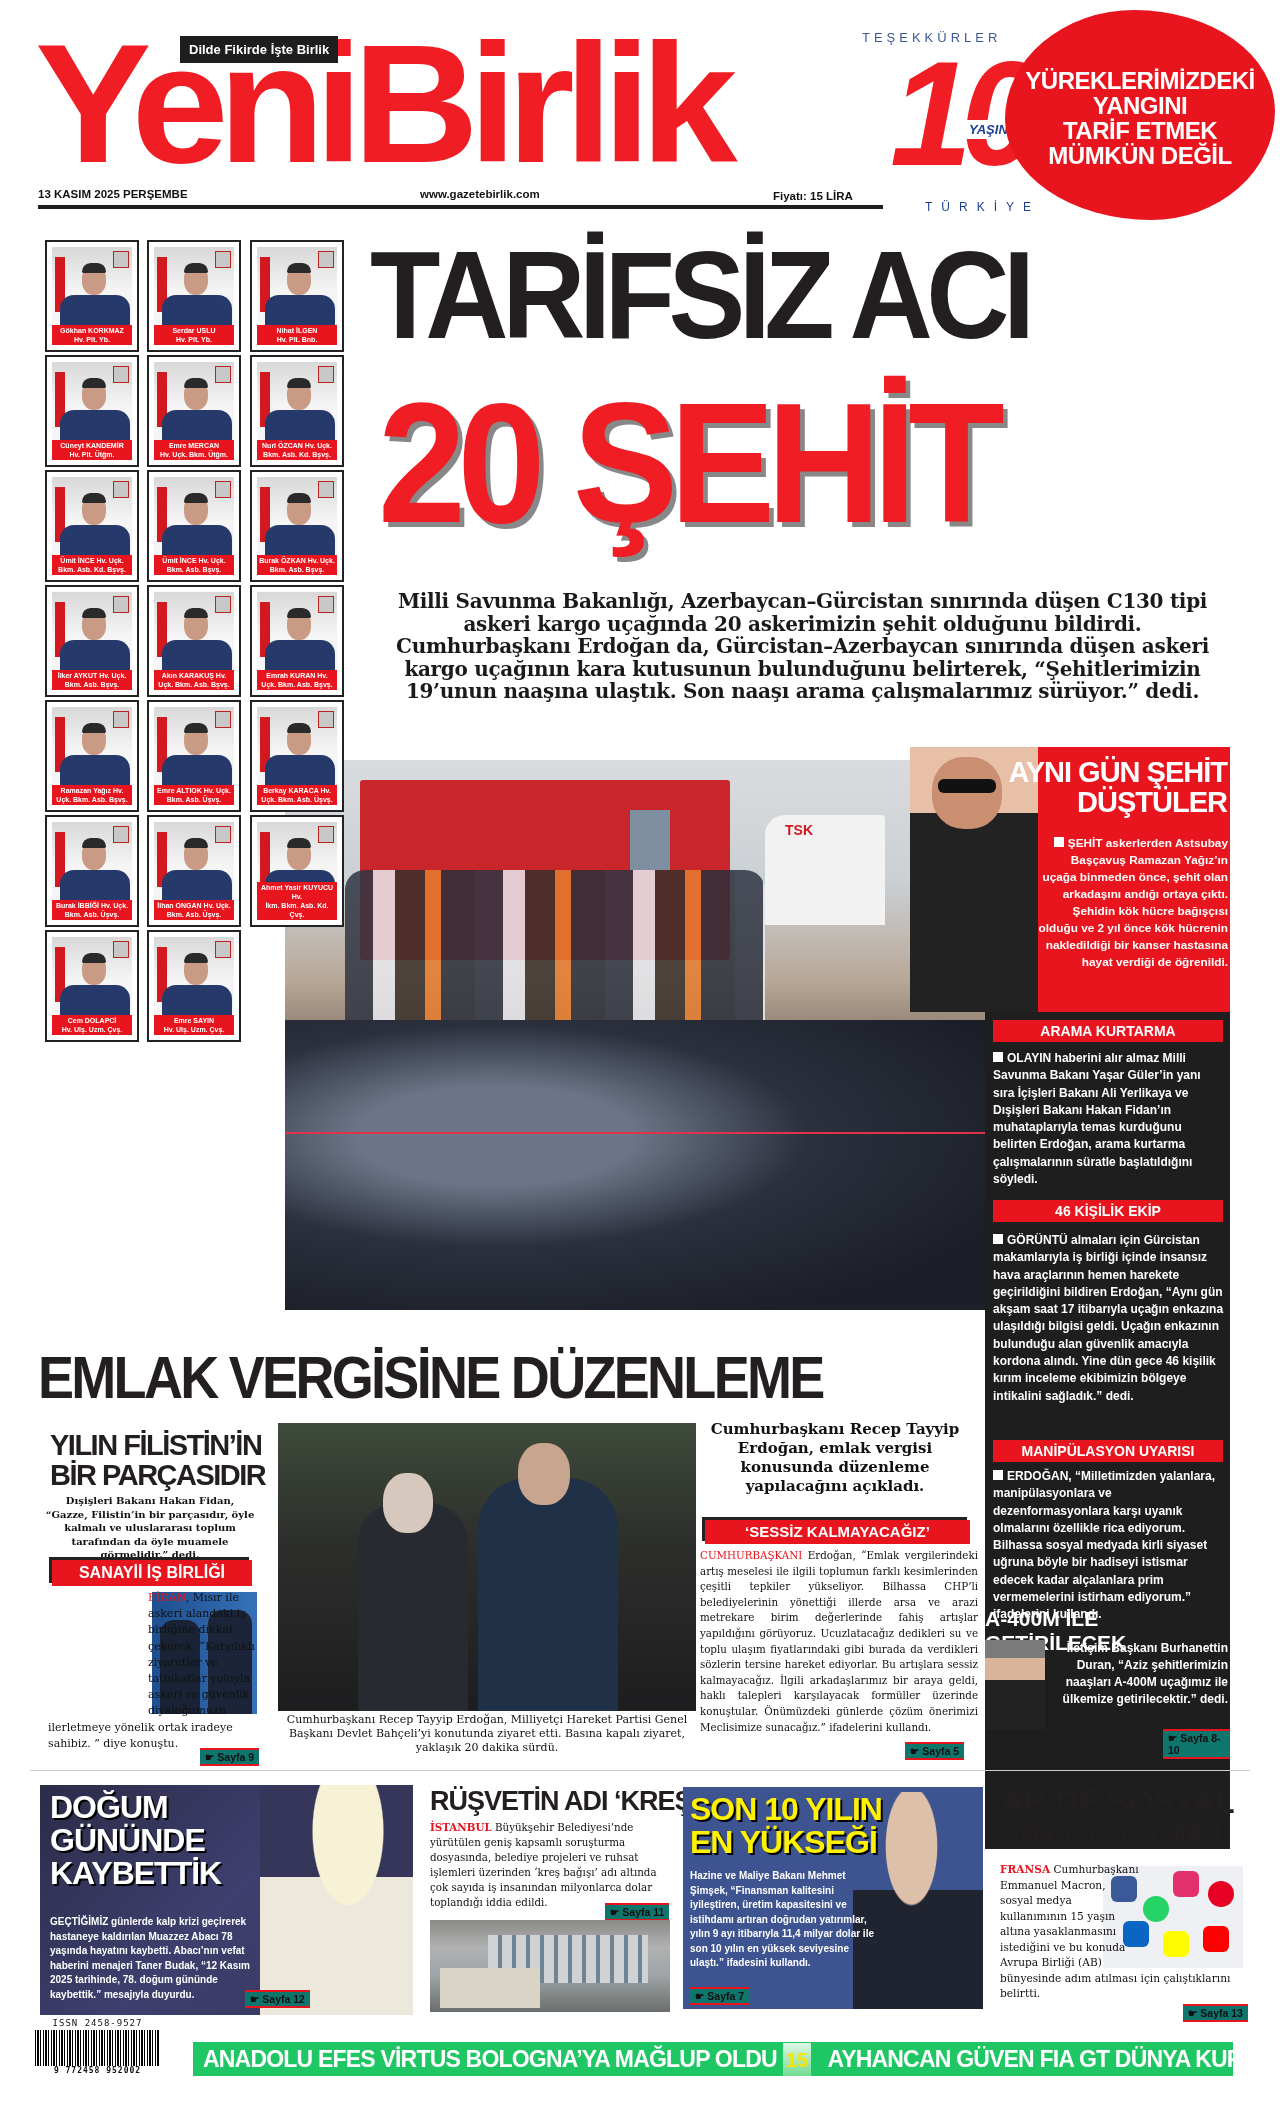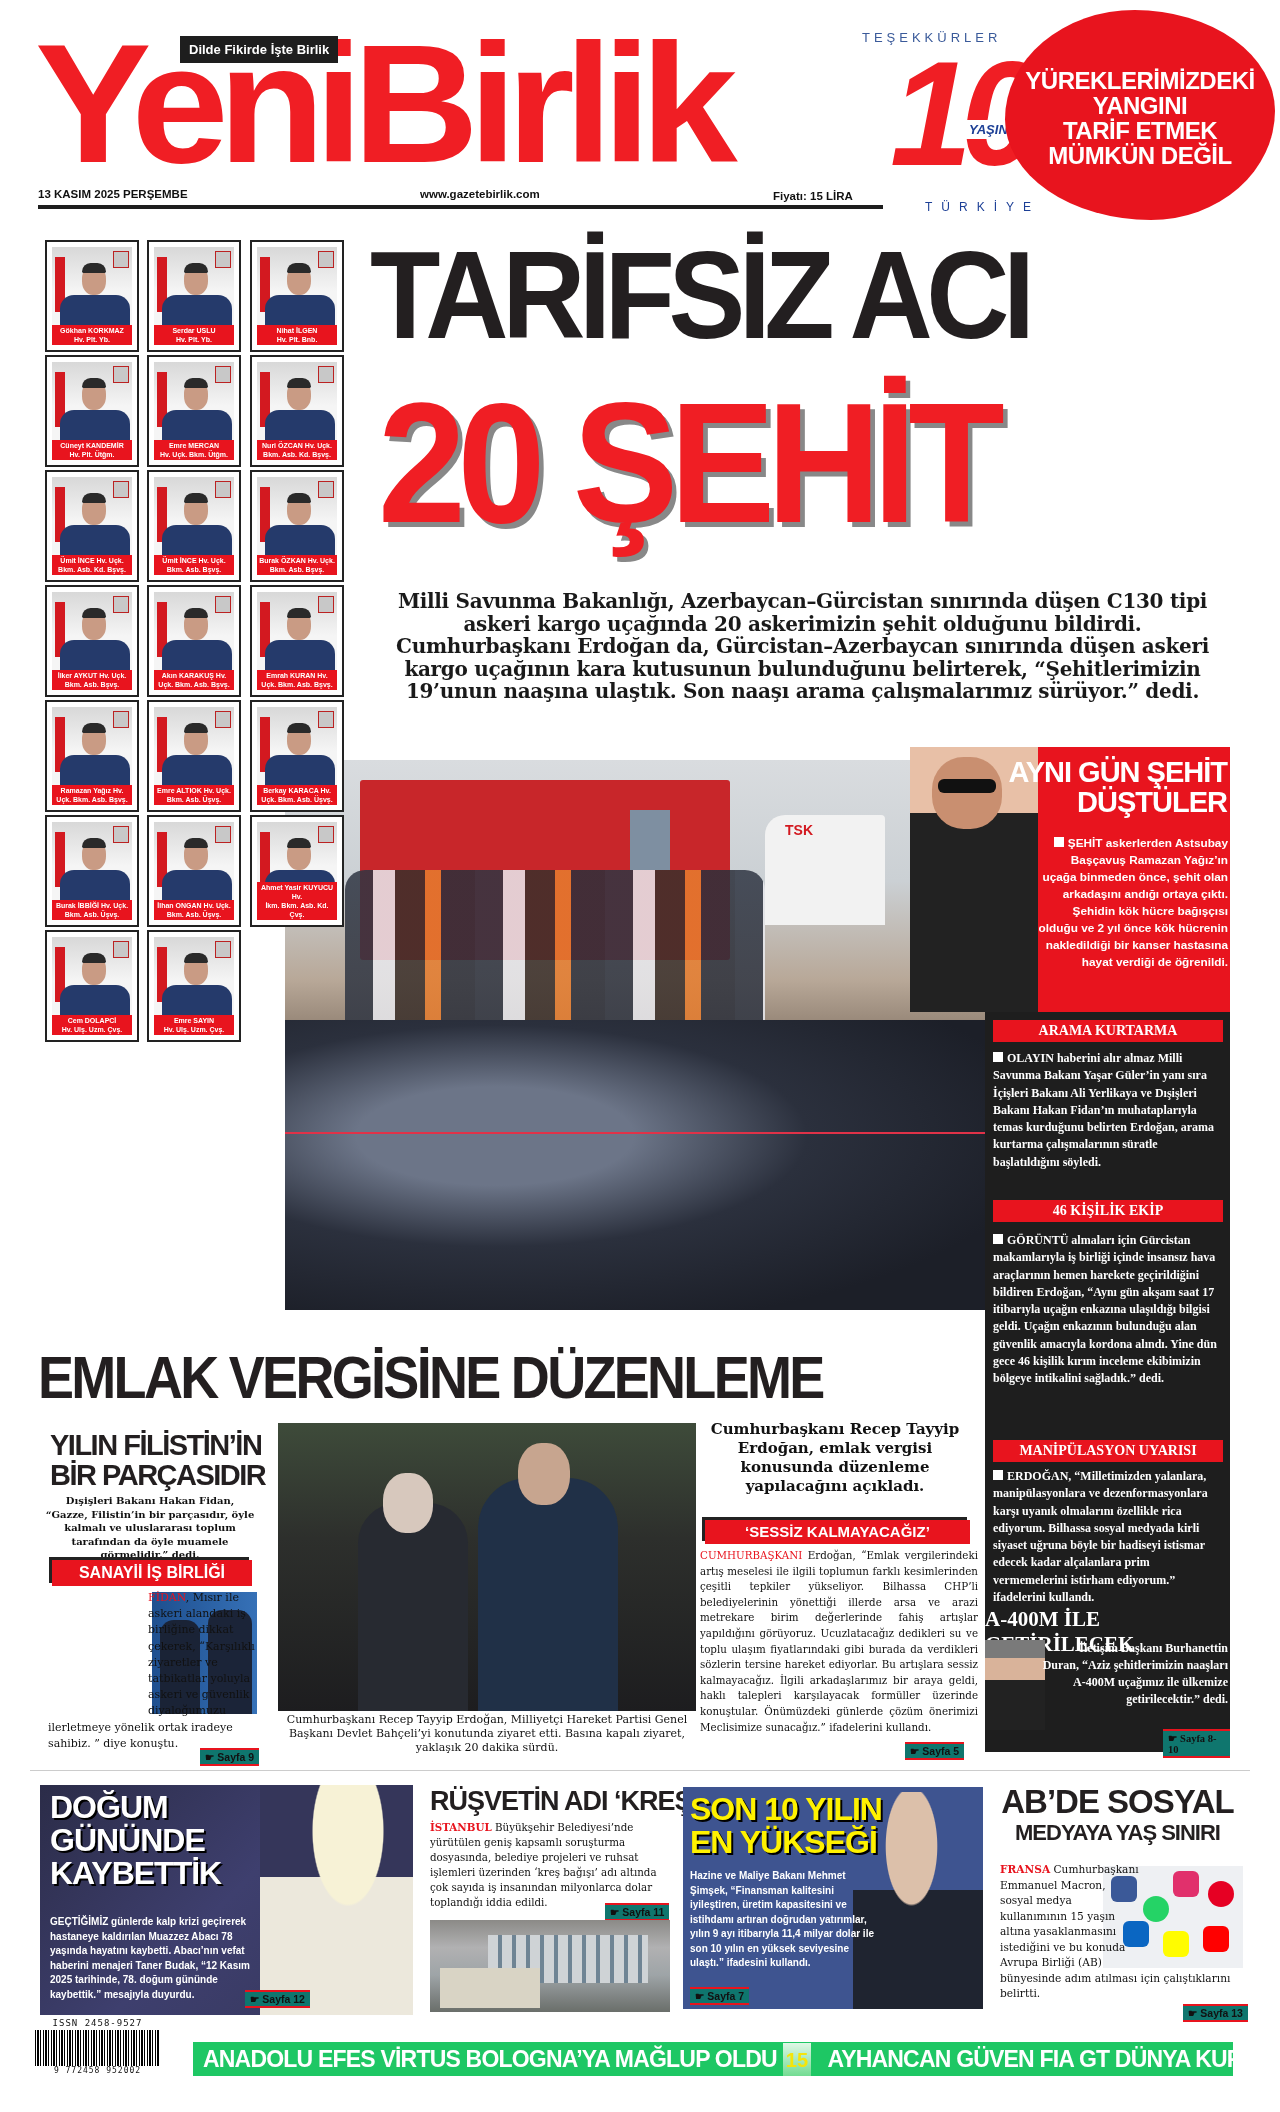--- a/index.html
+++ b/index.html
@@ -48,21 +48,21 @@
   .tape { position: absolute; left: 0; top: 372px; width: 700px; height: 2px; background: #e03248; }
 
   
   .sameday { left: 910px; top: 747px; width: 320px; height: 265px; background: #e8141e; }
   .sameday-photo { position: absolute; left: 0; top: 0; width: 128px; height: 265px; background: linear-gradient(#e8c0a7 0 25%, #222 25%); }
   .sameday-photo .face { position: absolute; left: 22px; top: 10px; width: 70px; height: 72px; background: #c98f70; border-radius: 45%; }
   .sameday-photo .glasses { position: absolute; left: 28px; top: 32px; width: 58px; height: 14px; background: #111; border-radius: 6px; }
   .sameday-title { position: absolute; left: 95px; top: 10px; width: 222px; text-align: right; color: #fff; font-weight: 900; font-size: 29px; line-height: 30px; letter-spacing: -1px; }
   .sameday-body { position: absolute; left: 128px; top: 88px; width: 190px; text-align: right; color: #fff; font-weight: 700; font-size: 11.8px; line-height: 17px; }
 
-  .sidebar-dark { left: 985px; top: 1012px; width: 245px; height: 740px; background: #1e1e1e; font-family: Liberation Serif, serif; }
+  .sidebar-dark { left: 985px; top: 1012px; width: 245px; height: 837px; background: #1e1e1e; }
   .sb-label { position: absolute; background: #e8141e; color: #fff; font-weight: 900; font-size: 14px; text-align: center; height: 22px; line-height: 22px; }
   .sb-text { position: absolute; color: #fff; font-weight: 700; font-size: 12px; line-height: 17.3px; }
   .sb-bullet { display: inline-block; width: 10px; height: 10px; background: #fff; margin-right: 4px; }
   .a400-title { position: absolute; left: 0; top: 595px; width: 245px; text-align: left; color: #fff; font-weight: 900; font-size: 21px; }
   .a400-photo { position: absolute; left: 0; top: 628px; width: 60px; height: 90px; background: linear-gradient(#7a7a7a 0 20%, #d9b39a 20% 45%, #222 45%); }
   .a400-text { position: absolute; left: 55px; top: 628px; width: 188px; text-align: right; color: #fff; font-weight: 700; font-size: 12px; line-height: 17px; }
 
   .sayfa { position: absolute; background: #0f766e; color: #111; font-size: 10.5px; font-weight: 700; padding: 1px 5px; border-top: 2px solid #e8141e; border-bottom: 2px solid #e8141e; }
 
   
@@ -107,21 +107,21 @@
   .ab-title { left: 995px; top: 1784px; width: 245px; text-align: center; font-weight: 900; color: #231f20; letter-spacing: -1px; }
   .ab-t1 { font-size: 33px; line-height: 36px; }
   .ab-t2 { font-size: 22px; line-height: 26px; }
   .ab-text { left: 1000px; top: 1862px; width: 245px; font-family: "DejaVu Serif", serif; font-size: 10.6px; line-height: 15.5px; }
   .ab-photo { left: 1103px; top: 1866px; width: 140px; height: 102px; background: #eef0f3; overflow: hidden; }
   .ab-photo span { position: absolute; width: 26px; height: 26px; border-radius: 6px; }
 
   .barcode { left: 35px; top: 2018px; width: 125px; height: 60px; }
   .barcode .issn { font-family: "DejaVu Sans Mono", monospace; font-size: 9px; text-align: center; letter-spacing: 1px; }
   .barcode .bars { height: 36px; margin-top: 2px; background: repeating-linear-gradient(90deg, #000 0 1px, #fff 1px 2px, #000 2px 4px, #fff 4px 5px, #000 5px 6px, #fff 6px 8px); }
-  .barcode .num { font-family: "DejaVu Sans Mono", monospace; font-size: 8px; text-align: center; letter-spacing: 1px; }
+  .barcode .num { font-family: "DejaVu Sans Mono", monospace; font-size: 8px; text-align: center; letter-spacing: 1px; font-weight: bold; }
 
   .ticker { left: 193px; top: 2042px; width: 1040px; height: 34px; background: #1ec764; color: #fff; font-weight: 900; font-size: 23px; line-height: 34px; white-space: nowrap; overflow: hidden; }
   .ticker .item { display: inline-block; padding-left: 10px; letter-spacing: -0.8px; }
   .ticker .pg { display: inline-block; background: linear-gradient(#dff7e6, #6fdb8f); color: #f5e40a; font-size: 20px; padding: 0 3px; margin-left: 6px; }
 </style>
 </head>
 <body>
 
 <div class="abs logo">YeniBirlik</div>
 <div class="abs slogan">Dilde Fikirde İşte Birlik</div>

